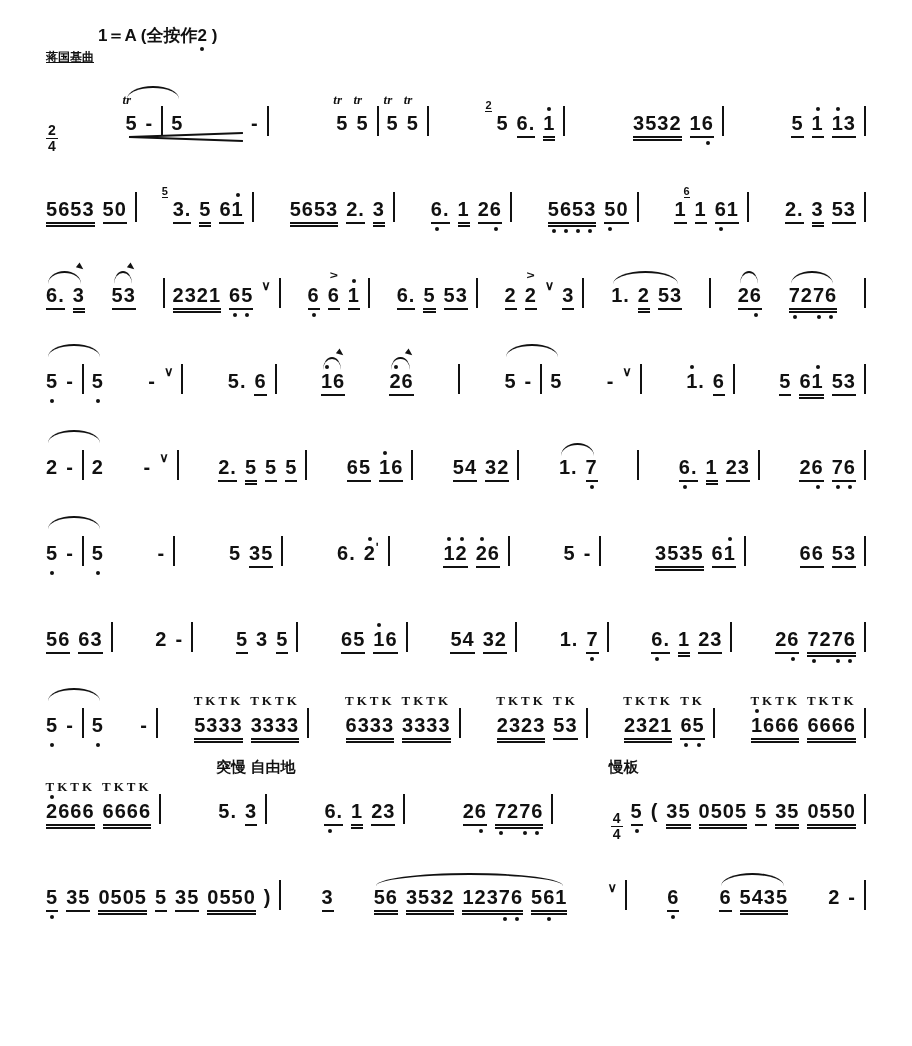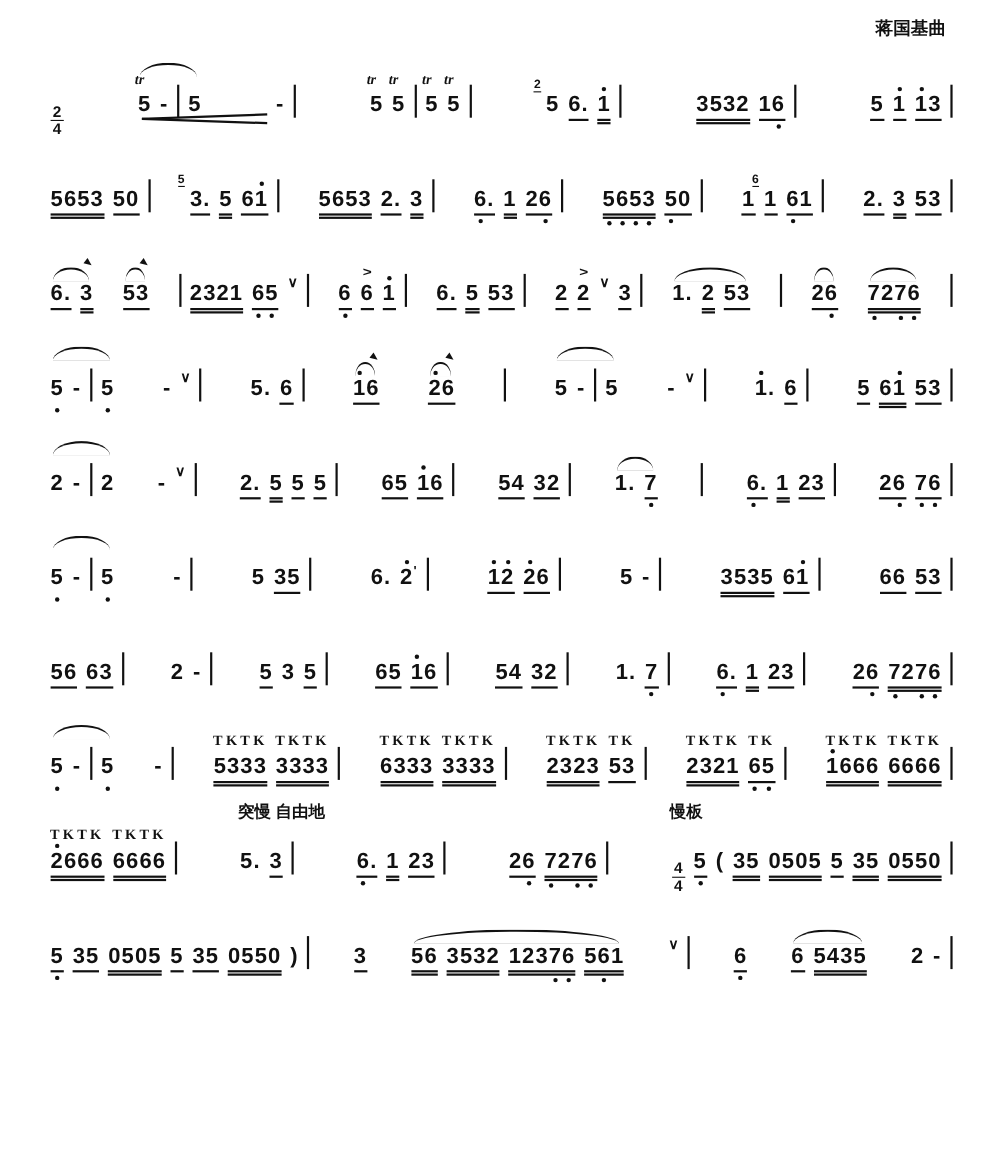--- a/index.html
+++ b/index.html
@@ -4,21 +4,21 @@
 <style>
   html,body{margin:0;padding:0;background:#ffffff;}
   body{width:912px;height:1046px;overflow:hidden;color:#111;
        font-family:"Liberation Sans",sans-serif;-webkit-font-smoothing:antialiased;}
   .page{padding:14px 46px 0 46px;position:relative;}
   .title{text-align:center;font-size:27px;font-weight:700;margin-top:14px;letter-spacing:2px;}
   .key-line{font-size:17px;font-weight:700;margin:10px 0 0 52px;}
   .key-note{position:relative;display:inline-block;}
   .key-note::after{content:"";position:absolute;left:50%;bottom:-5px;transform:translateX(-50%);
        width:4px;height:4px;border-radius:50%;background:#111;}
-  .composer{text-align:right;font-size:16px;font-weight:700;margin:2px 6px 0 0;}
+  .composer{text-align:left;font-size:12px;font-weight:700;margin:2px 6px 0 0;text-decoration:underline;}
   .score{margin-top:10px;}
   .line{display:flex;align-items:baseline;justify-content:space-between;margin-top:56px;height:30px;}
   .line.first{margin-top:34px;}
   .grp{display:flex;align-items:baseline;gap:8px;position:relative;}
   .tok{position:relative;font-size:20px;font-weight:700;line-height:1.05;}
   .main{position:relative;display:inline-block;letter-spacing:1px;padding-bottom:2px;}
   .u1>.main,.u2>.main{border-bottom:2px solid #111;}
   .u2>.main::after{content:"";position:absolute;left:0;right:0;bottom:-5px;height:2px;background:#111;}
   .ch{position:relative;display:inline-block;}
   .ch.da::before{content:"";position:absolute;top:-6px;left:50%;transform:translateX(-50%);
@@ -49,20 +49,21 @@
   .hairpin{position:absolute;left:4px;right:-60px;top:30px;height:14px;pointer-events:none;}
   .hairpin .hl{position:absolute;left:0;top:6px;width:100%;height:1.5px;background:#111;
        transform-origin:left center;}
   .hairpin .hl.up{transform:rotate(-2deg);}
   .hairpin .hl.dn{transform:rotate(2deg);}
 </style>
 </head>
 <body>
 
 <div class="page">
+  <div class="key-line"><span>1＝A (全按作</span><span class="key-note">2</span><span> )</span></div>
   <div class="composer">蒋国基曲</div>
   <div class="score" id="score">
       <div class="line first">
         <div class="grp">
           <span class="ts">
             <span class="num">2</span>
             <span class="den">4</span>
           </span>
         </div>
         <div class="grp">

